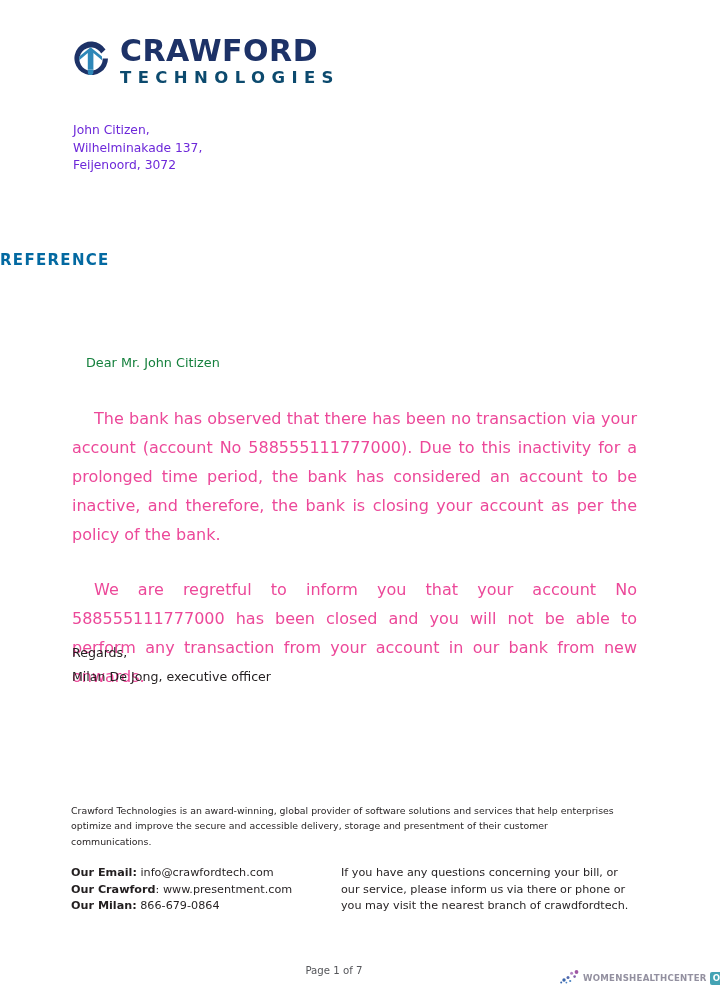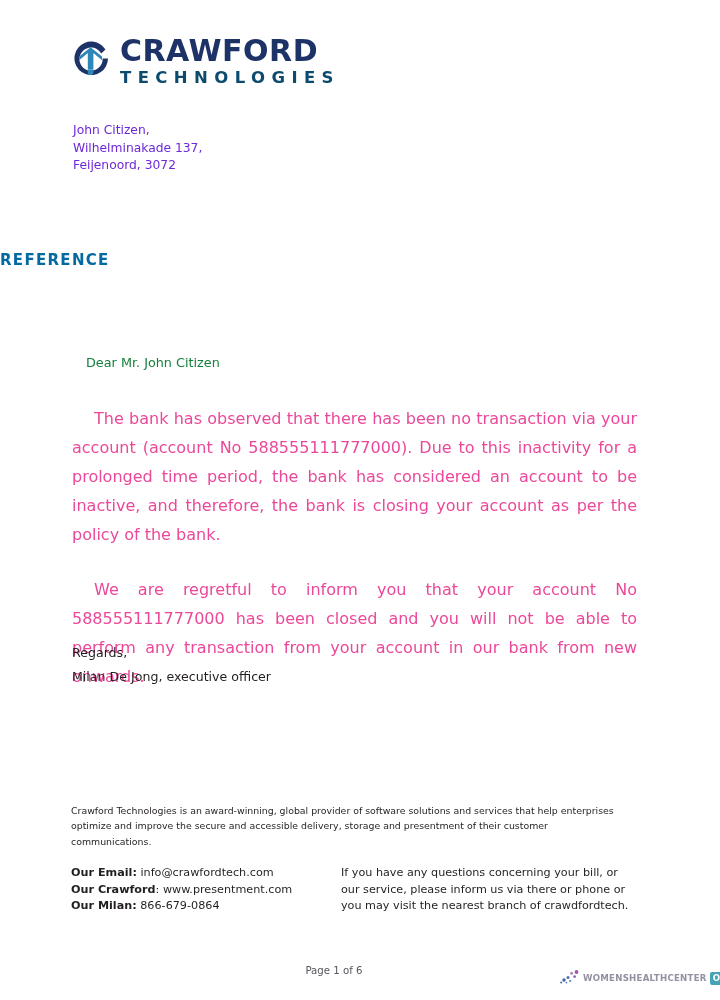--- a/index.html
+++ b/index.html
@@ -243,21 +243,21 @@
 
   <div class="contact-cols">
     <div class="contact-left">
       <div><b>Our Email:</b><span> info@crawfordtech.com</span></div>
       <div><b>Our Crawford</b><span>: www.presentment.com</span></div>
       <div><b>Our Milan:</b><span> 866-679-0864</span></div>
     </div>
     <div class="contact-right">If you have any questions concerning your bill, or our service, please  inform us via there or phone or you may visit the nearest branch of crawdfordtech.</div>
   </div>
 
-  <div class="page-num">Page 1 of 6</div>
+  <div class="page-num">Page 1 of 7</div>
 
   <div class="watermark">
     <span class="wm-dots">
       <svg width="22" height="18" viewBox="0 0 22 18" xmlns="http://www.w3.org/2000/svg">
         <circle cx="16.5" cy="3.0" r="1.9" fill="#9b4fa0"></circle>
         <circle cx="11.6" cy="4.3" r="1.5" fill="#b07ec0"></circle>
         <circle cx="14.6" cy="7.6" r="1.3" fill="#7e5ba8"></circle>
         <circle cx="8.0" cy="8.4" r="1.5" fill="#4a63ab"></circle>
         <circle cx="4.0" cy="11.0" r="1.7" fill="#2f5fa8"></circle>
         <circle cx="10.2" cy="12.0" r="1.1" fill="#3f7cc0"></circle>

